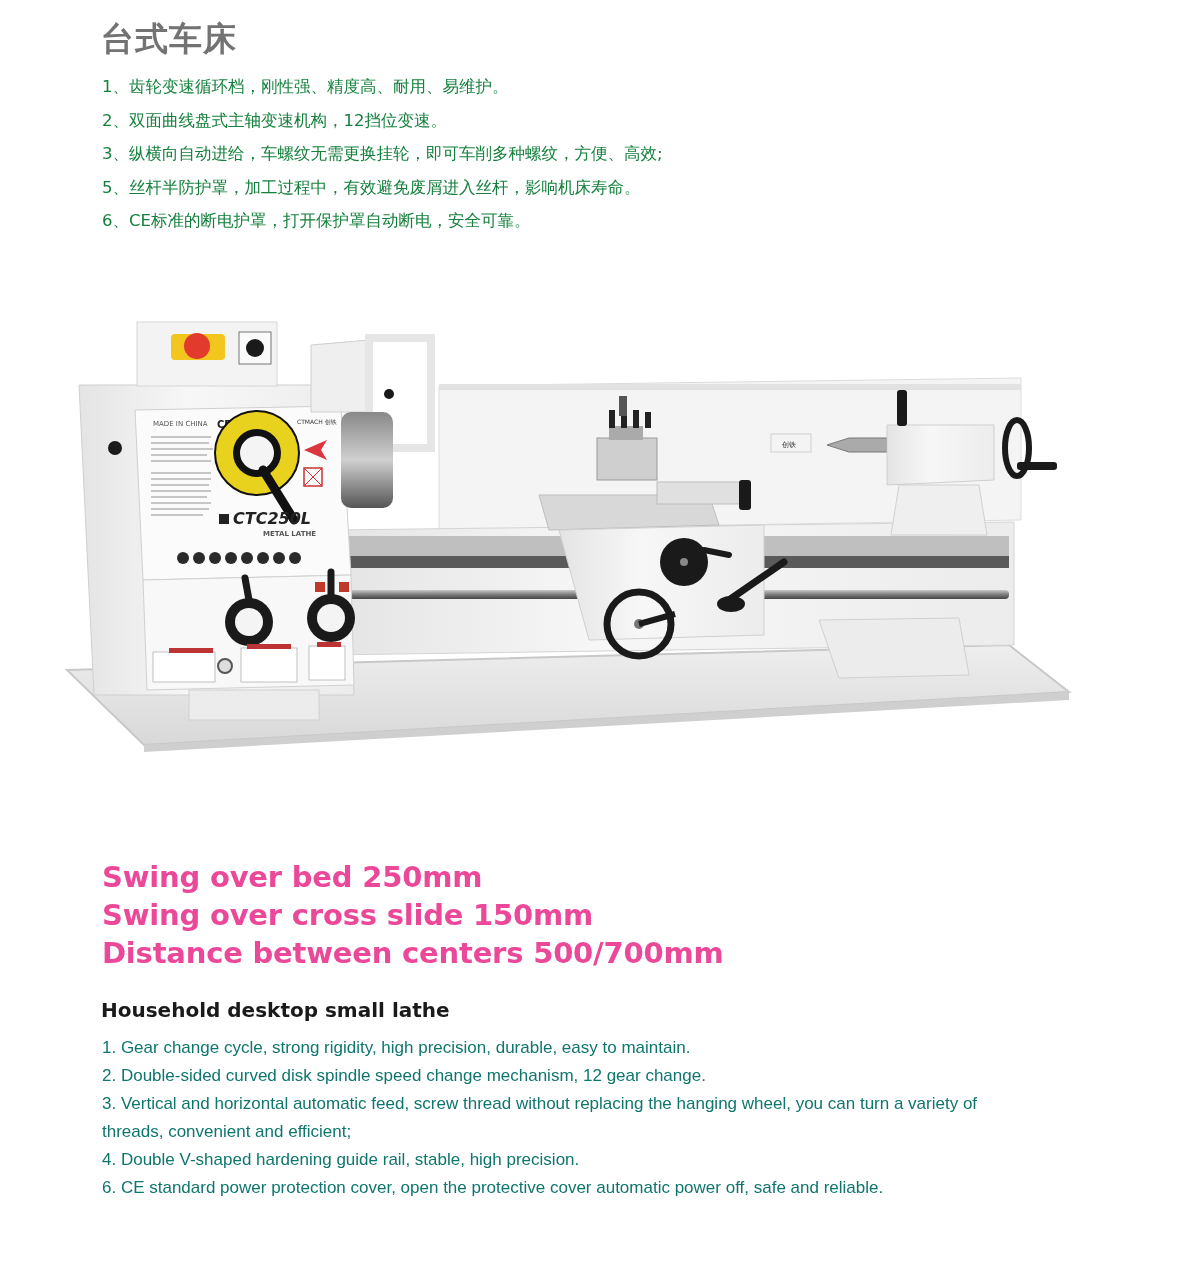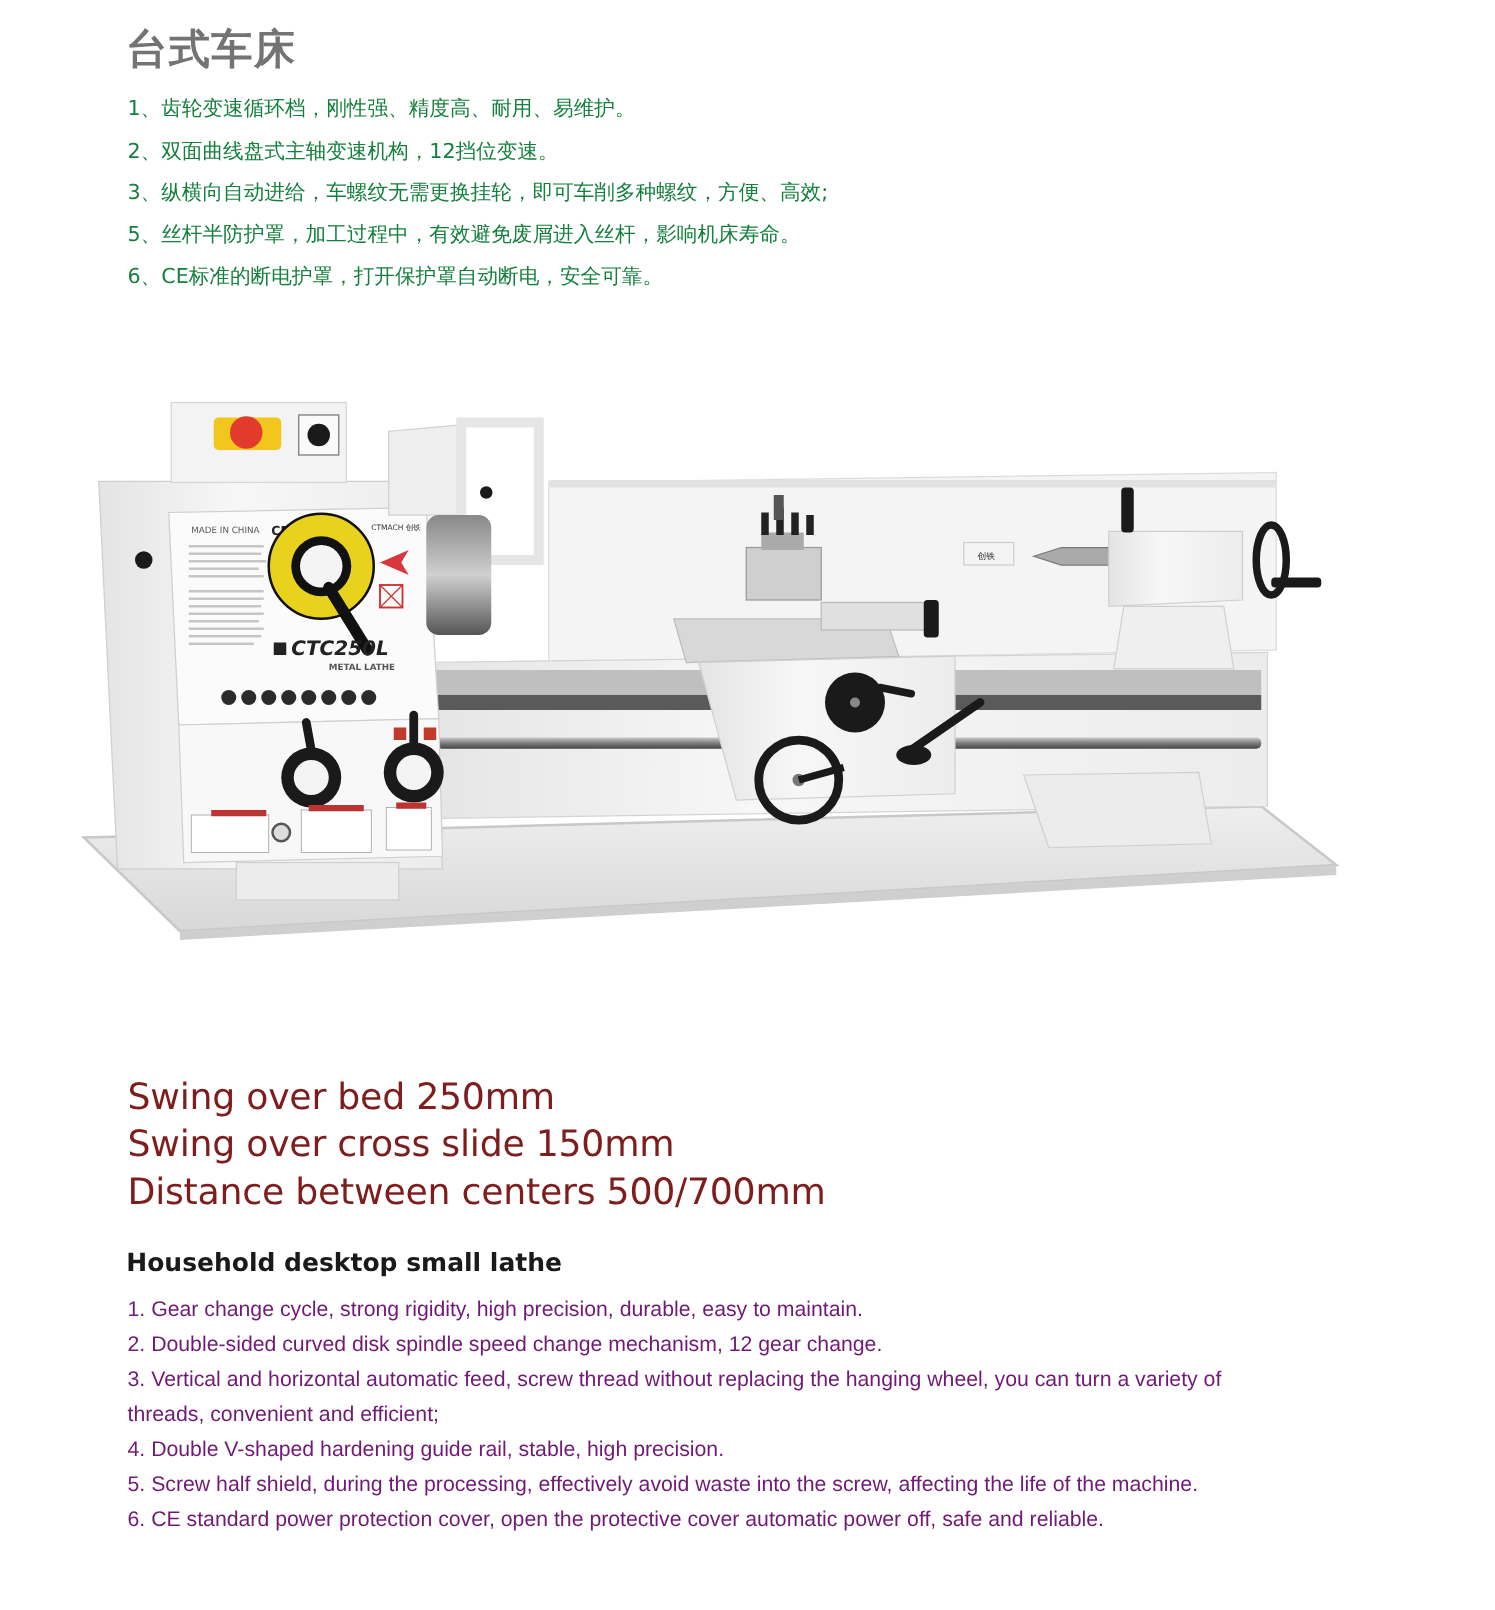--- a/index.html
+++ b/index.html
@@ -10,28 +10,28 @@
     .title-cn {
       position: absolute; left: 101px; top: 16px; margin: 0;
       font-size: 33px; font-weight: bold; color: #737373; letter-spacing: 1px; line-height: 46px;
     }
     .cn-list { position: absolute; left: 102px; top: 70px; margin: 0; padding: 0; list-style: none; }
     .cn-list li { font-size: 16.5px; line-height: 33.5px; color: #15803d; white-space: nowrap; }
 
     .photo { position: absolute; left: 49px; top: 300px; width: 1070px; height: 470px; }
 
     .spec-block { position: absolute; left: 102px; top: 858px; }
-    .spec-line { font-size: 29px; font-weight: normal; color: #7f1d1d; line-height: 38px; white-space: nowrap; letter-spacing: -0.2px; }
+    .spec-line { font-size: 29px; font-weight: bold; color: #ec4899; line-height: 38px; white-space: nowrap; letter-spacing: -0.2px; }
 
     .sub-title { position: absolute; left: 101px; top: 998px; margin: 0; font-size: 20px; font-weight: bold; color: #1a1a1a; }
     .en-list {
       position: absolute; left: 102px; top: 1034px; width: 920px; margin: 0; padding: 0; list-style: none;
       font-family: "Liberation Sans", sans-serif;
     }
-    .en-list li { font-size: 17px; line-height: 28px; color: #701a75; }
+    .en-list li { font-size: 17px; line-height: 28px; color: #0f766e; }
   </style>
 </head>
 <body>
 
 <h1 class="title-cn">台式车床</h1>
 
 <ol class="cn-list">
   <li>1、齿轮变速循环档，刚性强、精度高、耐用、易维护。</li>
   <li>2、双面曲线盘式主轴变速机构，12挡位变速。</li>
   <li>3、纵横向自动进给，车螺纹无需更换挂轮，即可车削多种螺纹，方便、高效;</li>
@@ -228,15 +228,14 @@
   <div class="spec-line">Distance between centers 500/700mm</div>
 </div>
 
 <h2 class="sub-title">Household desktop small lathe</h2>
 
 <ol class="en-list">
   <li>1. Gear change cycle, strong rigidity, high precision, durable, easy to maintain.</li>
   <li>2. Double-sided curved disk spindle speed change mechanism, 12 gear change.</li>
   <li>3. Vertical and horizontal automatic feed, screw thread without replacing the hanging wheel, you can turn a variety of threads, convenient and efficient;</li>
   <li>4. Double V-shaped hardening guide rail, stable, high precision.</li>
-  <li>5. Screw half shield, during the processing, effectively avoid waste into the screw, affecting the life of the machine.</li>
   <li>6. CE standard power protection cover, open the protective cover automatic power off, safe and reliable.</li>
 </ol>
 
 </body></html>

